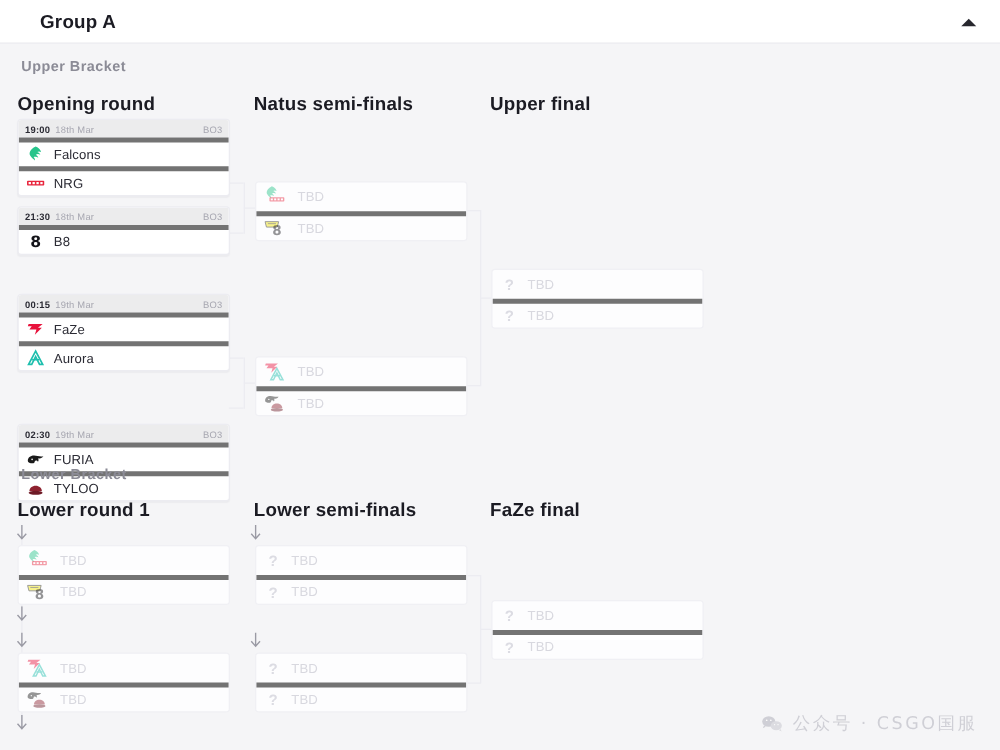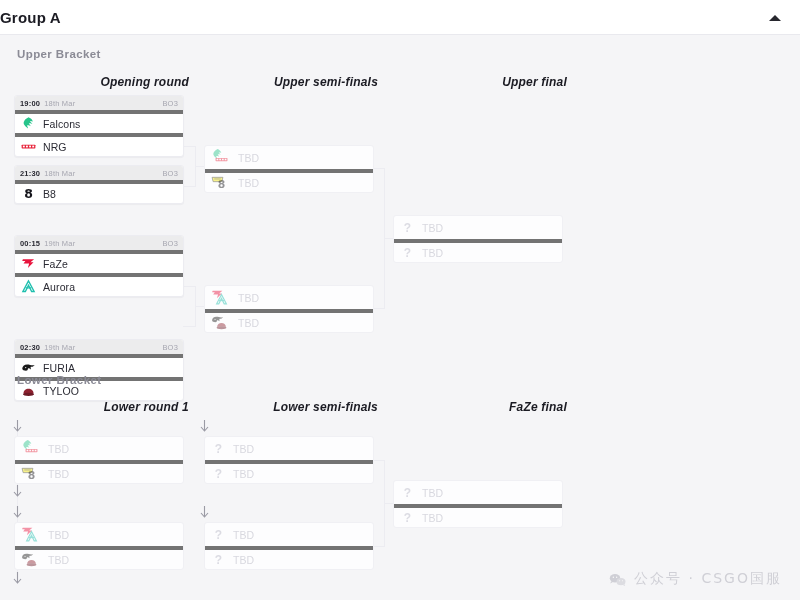--- a/index.html
+++ b/index.html
@@ -9,41 +9,40 @@
     font-family:"Liberation Sans","DejaVu Sans",sans-serif;
     -webkit-font-smoothing:antialiased;
   }
   .app{position:relative;width:800px;height:600px;}
 
   
   .header{
     position:absolute;left:0;top:0;width:800px;height:35px;
     background:#ffffff;border-bottom:1px solid #e9e9ee;
     display:flex;align-items:center;box-sizing:border-box;
-    padding:0 0;
+    padding:0 32px;
     text-align:center;
   }
   .header-title{font-size:15px;font-weight:bold;color:#1b1b23;letter-spacing:.2px;}
   .collapse-btn{
     position:absolute;right:14px;top:8px;width:22px;height:20px;
     display:flex;align-items:center;justify-content:center;cursor:pointer;
   }
   .chev-up{
     width:0;height:0;border-left:6px solid transparent;border-right:6px solid transparent;
     border-bottom:6px solid #27272e;
   }
 
   
   .bracket-label{
     position:absolute;font-size:11.5px;font-weight:bold;color:#8b8b96;letter-spacing:.4px;
   }
   .round-title{
-    position:absolute;font-size:12px;font-weight:bold;color:#1b1b23;letter-spacing:.2px;
-    text-align:right;
-    font-style:italic;
+    position:absolute;font-size:15px;font-weight:bold;color:#1b1b23;letter-spacing:.2px;
+    text-align:left;
   }
 
   
   .match{
     position:absolute;background:#ffffff;border:1px solid #ececf1;border-radius:3px;
     box-sizing:border-box;overflow:hidden;box-shadow:0 1px 1px rgba(20,20,40,.04);
   }
   .match.faded{background:#fdfdfe;border-color:#f0f0f4;box-shadow:none;}
   .match-head{
     height:14px;background:#ececed;display:flex;align-items:center;
@@ -100,21 +99,21 @@
 
   <div class="header">
     <span class="header-title">Group A</span>
   </div>
   <div class="collapse-btn">
     <span class="chev-up"></span>
   </div>
 
   <div class="bracket-label" style="left:17px;top:48px;">Upper Bracket</div>
   <div class="round-title" style="left:14px;top:75px;width:175px;">Opening round</div>
-  <div class="round-title" style="left:203px;top:75px;width:175px;">Upper semi-finals</div>
+  <div class="round-title" style="left:203px;top:75px;width:175px;">Natus semi-finals</div>
   <div class="round-title" style="left:392px;top:75px;width:175px;">Upper final</div>
 
   <div class="line lineh" style="left:183px;top:146px;width:12px;"></div>
   <div class="line lineh" style="left:183px;top:186px;width:12px;"></div>
   <div class="line linev" style="left:195px;top:146px;height:41px;"></div>
   <div class="line lineh" style="left:195px;top:166px;width:9px;"></div>
 
   <div class="line lineh" style="left:183px;top:286px;width:12px;"></div>
   <div class="line lineh" style="left:183px;top:326px;width:12px;"></div>
   <div class="line linev" style="left:195px;top:286px;height:41px;"></div>

